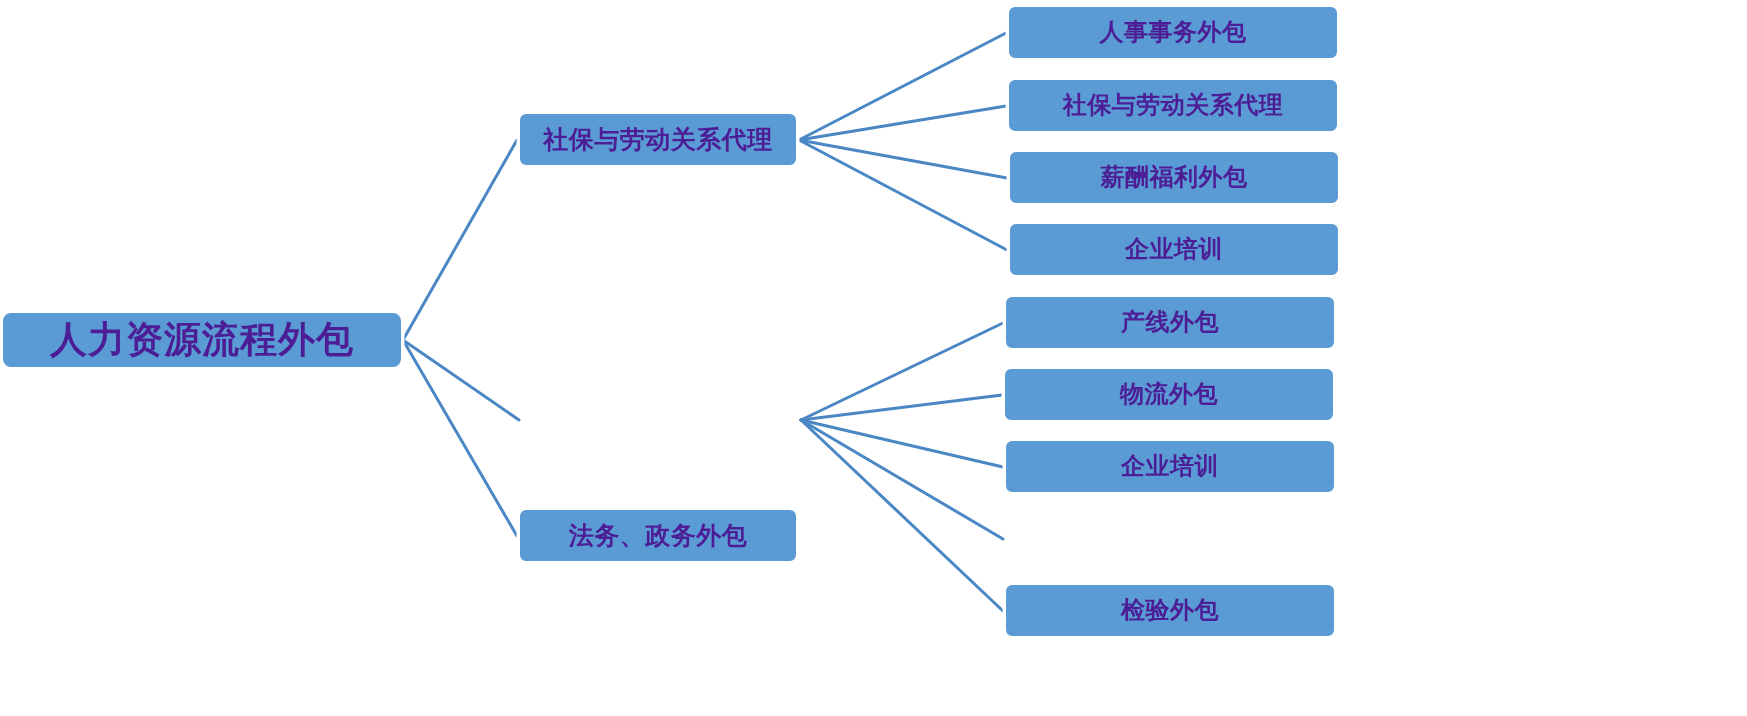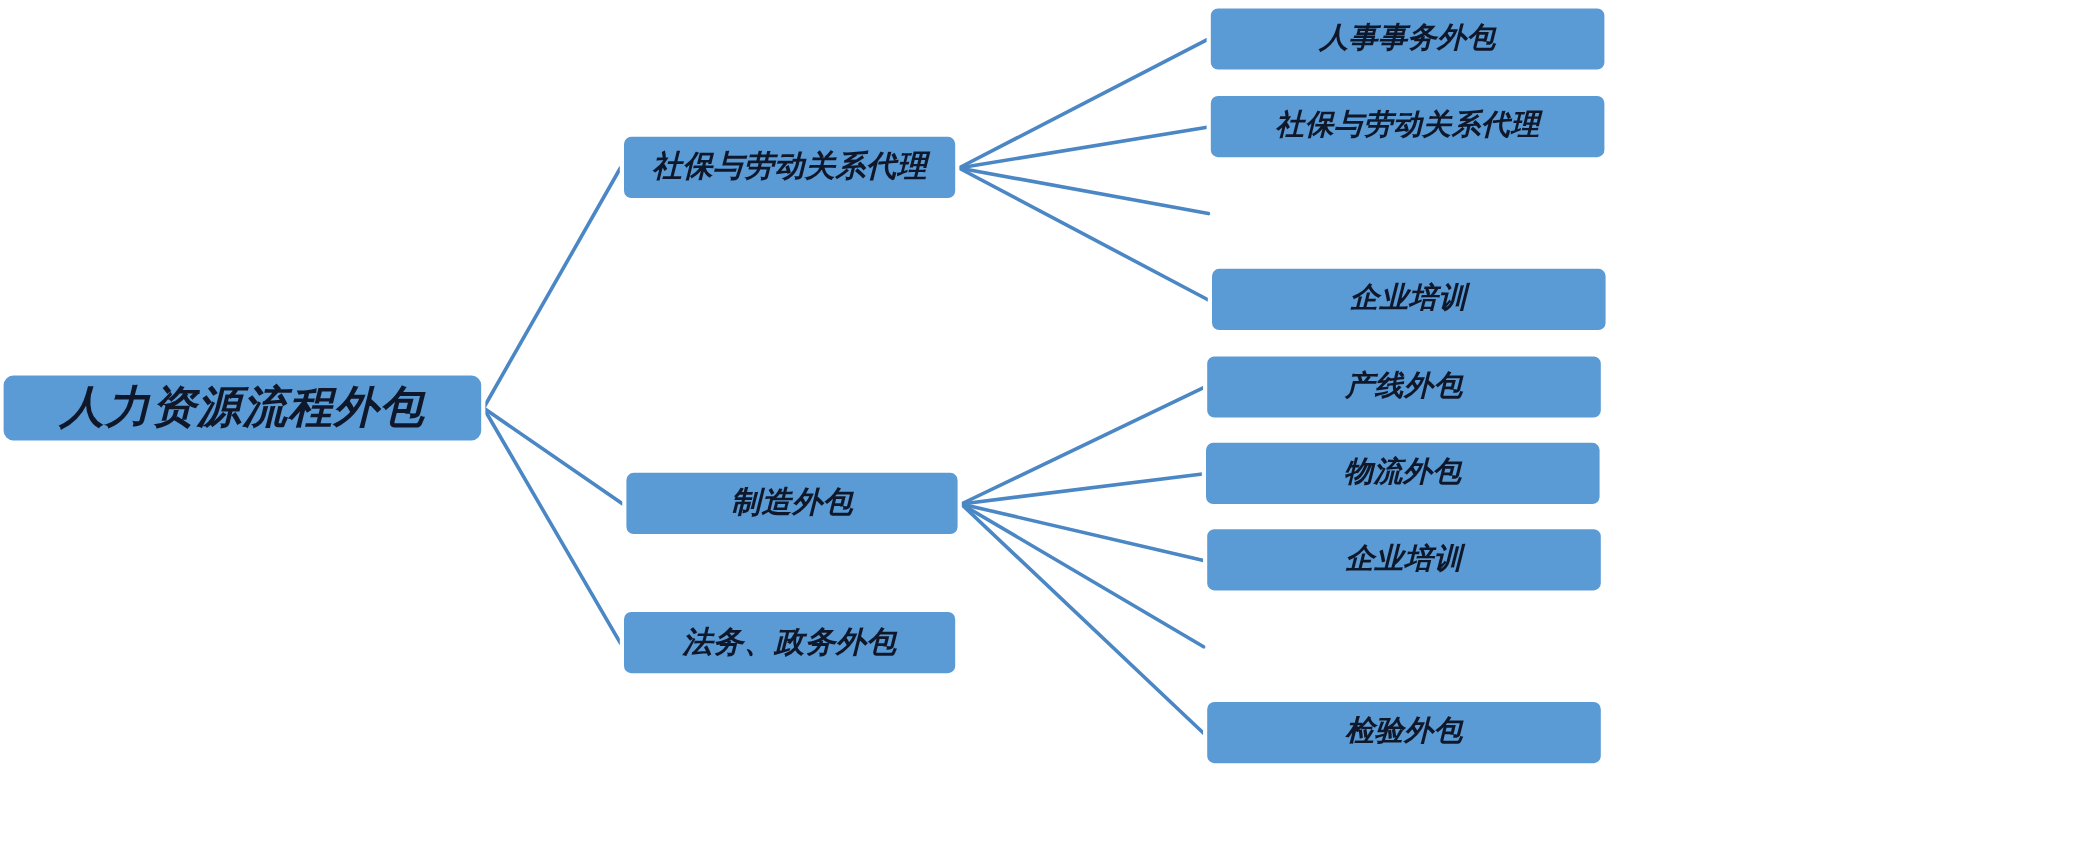--- a/index.html
+++ b/index.html
@@ -25,26 +25,25 @@
   }
   .node {
     position: absolute;
     box-sizing: border-box;
     display: flex;
     align-items: center;
     justify-content: center;
     background: #5B9BD5;
     border: 3px solid #ffffff;
     border-radius: 9px;
-    color: #0f172a;
+    color: #4c1d95;
     text-align: right;
     line-height: 1.1;
     z-index: 2;
     box-shadow: 0 0 0 0.5px rgba(255,255,255,0.9);
-    font-style: italic;
   }
   .node-root {
     left: 0px;
     top: 310px;
     width: 404px;
     height: 60px;
     border-radius: 11px;
     font-size: 37px;
     font-weight: bold;
     letter-spacing: 1px;
@@ -111,32 +110,32 @@
     </g>
   </svg>
 
   <div class="node node-root">
     <span class="node-label">人力资源流程外包</span>
   </div>
 
   <div class="node node-branch branch-1">
     <span class="node-label">社保与劳动关系代理</span>
   </div>
-  <div class="node node-branch branch-2">
-    <span class="node-label">制造外包</span>
-  </div>
   <div class="node node-branch branch-3">
     <span class="node-label">法务、政务外包</span>
   </div>
 
   <div class="node node-leaf leaf-a1">
     <span class="node-label">人事事务外包</span>
   </div>
   <div class="node node-leaf leaf-a2">
     <span class="node-label">社保与劳动关系代理</span>
+  </div>
+  <div class="node node-leaf leaf-a3">
+    <span class="node-label">薪酬福利外包</span>
   </div>
   <div class="node node-leaf leaf-b1">
     <span class="node-label">产线外包</span>
   </div>
 
   <div class="node node-leaf leaf-a4">
     <span class="node-label">企业培训</span>
   </div>
   <div class="node node-leaf leaf-b2">
     <span class="node-label">物流外包</span>

